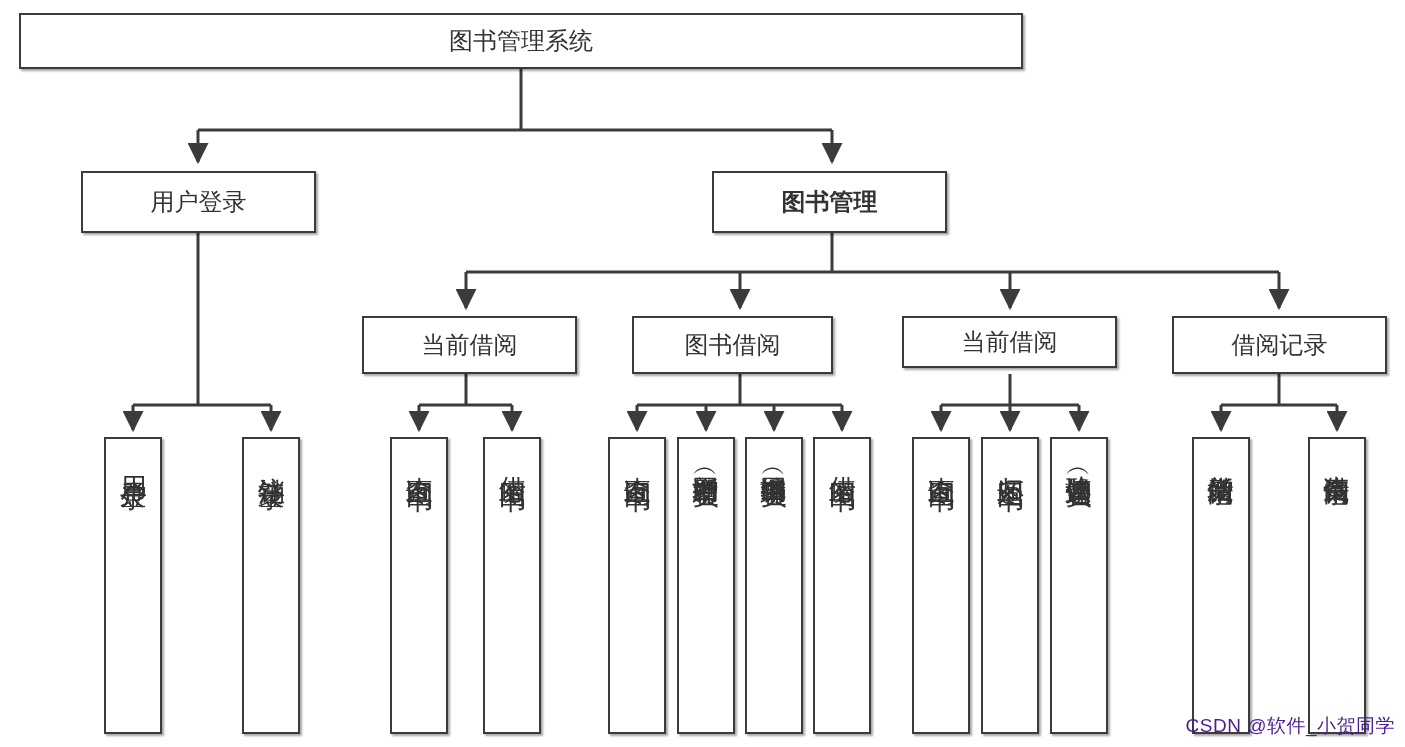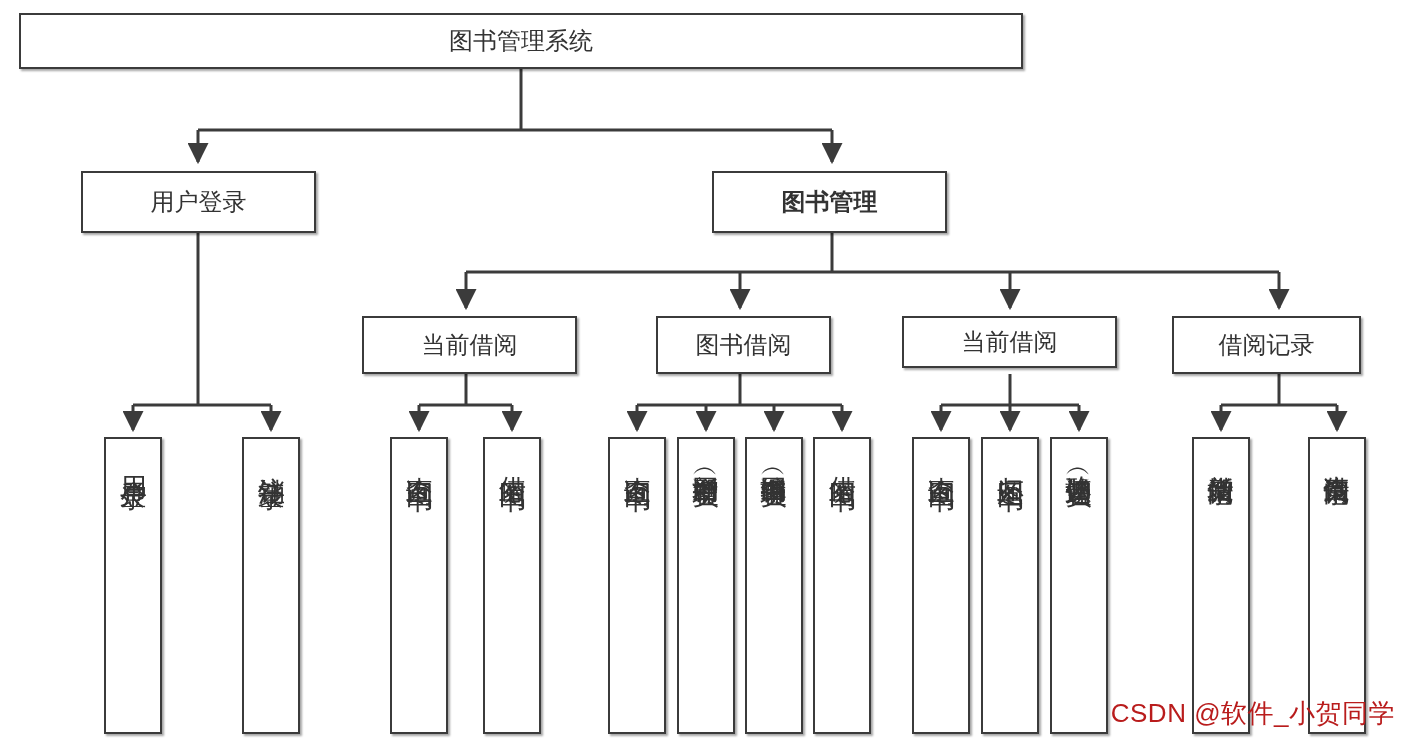--- a/index.html
+++ b/index.html
@@ -58,23 +58,23 @@
     letter-spacing: 3px;
     line-height: 1;
   }
   .node.vertical.tight .node-label {
     font-size: 26px;
     letter-spacing: 1px;
   }
   .watermark {
     position: absolute;
     right: 10px;
-    bottom: 16px;
-    font-size: 26px;
-    color: #b91c1c;
+    bottom: 8px;
+    font-size: 19px;
+    color: #4c1d95;
     white-space: nowrap;
     letter-spacing: 0.5px;
   }
 </style>
 </head>
 <body>
 
 <div id="diagram">
 
   <svg class="edges" viewBox="0 0 1405 747" xmlns="http://www.w3.org/2000/svg">
@@ -134,27 +134,27 @@
   <div class="node horizontal" style="left:81px; top:171px; width:235px; height:62px;">
     <span class="node-label">用户登录</span>
   </div>
   <div class="node horizontal" style="left:712px; top:171px; width:235px; height:62px;font-weight:bold;">
     <span class="node-label">图书管理</span>
   </div>
 
   <div class="node horizontal" style="left:362px; top:316px; width:215px; height:58px;">
     <span class="node-label">当前借阅</span>
   </div>
-  <div class="node horizontal" style="left:632px; top:316px; width:175px; height:58px;margin-left:24px;">
+  <div class="node horizontal" style="left:632px; top:316px; width:201px; height:58px;">
     <span class="node-label">图书借阅</span>
   </div>
   <div class="node horizontal" style="left:902px; top:316px; width:215px; height:52px;">
     <span class="node-label">当前借阅</span>
   </div>
-  <div class="node horizontal" style="left:1172px; top:316px; width:189px; height:58px;">
+  <div class="node horizontal" style="left:1172px; top:316px; width:215px; height:58px;">
     <span class="node-label">借阅记录</span>
   </div>
 
   <div class="node vertical" style="left:104px; top:437px; width:58px; height:297px;">
     <span class="node-label">用户登录</span>
   </div>
   <div class="node vertical" style="left:242px; top:437px; width:58px; height:297px;">
     <span class="node-label">注销登录</span>
   </div>
 

